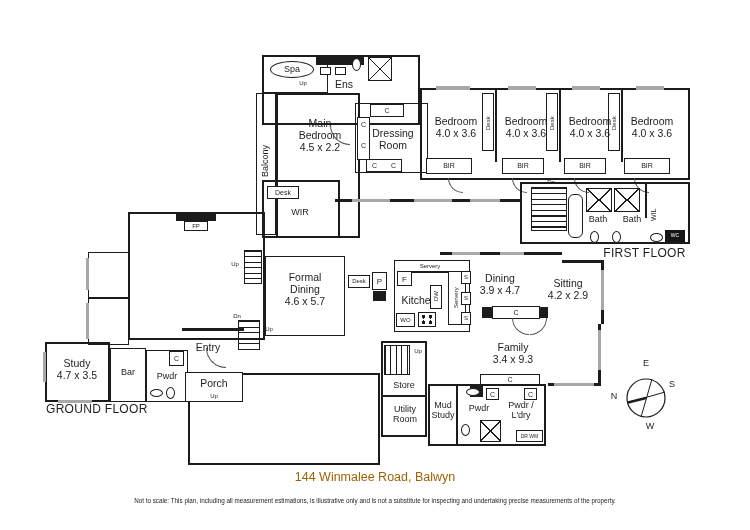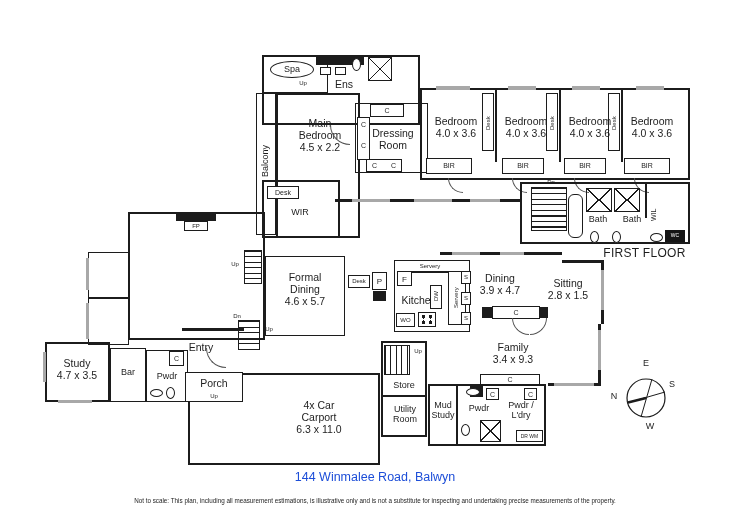--- a/index.html
+++ b/index.html
@@ -8,21 +8,21 @@
   .brand { position:absolute; font-family:"Liberation Serif",serif; font-weight:bold; font-size:27px; color:#232c50; text-align:center; letter-spacing:.5px; }
   .lbl { position:absolute; color:#1d1d1d; text-align:center; line-height:1.16; white-space:pre-line; }
   .vlbl { position:absolute; color:#1d1d1d; writing-mode:vertical-rl; transform:rotate(180deg); text-align:center; white-space:pre; }
   .s12 { font-size:12px; letter-spacing:.3px; }
   .s11 { font-size:10.5px; }
   .s10 { font-size:9px; }
   .s8 { font-size:8px; }
   .s7 { font-size:7px; }
   .s6 { font-size:6px; }
   .s5 { font-size:5px; }
-  .addr { font-size:12.5px; color:#1d4ed8; }
+  .addr { font-size:12.5px; color:#a16207; }
   .disc { font-size:6.3px; color:#1d1d1d; }
   .rm { position:absolute; border:1.4px solid #1c1c1c; }
   .rm2 { border-width:2px; }
   .rm3 { border-width:2.6px; }
   .wh { background:#fff; }
   .wall { position:absolute; background:#1c1c1c; }
   .win { position:absolute; background:#a8a8a8; }
   .box { position:absolute; border:1.2px solid #1c1c1c; background:#fff; }
   .oval { position:absolute; border:1.2px solid #1c1c1c; border-radius:50%; background:#fff; }
   .tub { position:absolute; border:1.3px solid #1c1c1c; border-radius:6px; background:#fff; }
@@ -182,21 +182,21 @@
 
   <div class="wall" style="left:440px;top:252px;width:122px;height:3px"></div>
   <div class="win" style="left:452px;top:252px;width:28px;height:3px"></div>
   <div class="win" style="left:500px;top:252px;width:24px;height:3px"></div>
   <div class="lbl s11" style="left:476px;top:272px;width:48px">Dining
 3.9 x 4.7</div>
   <div class="wall" style="left:562px;top:260px;width:42px;height:3px"></div>
   <div class="wall" style="left:601px;top:260px;width:3px;height:64px"></div>
   <div class="win" style="left:601px;top:270px;width:3px;height:40px"></div>
   <div class="lbl s11" style="left:544px;top:277px;width:48px">Sitting
-2.8 x 1.5</div>
+4.2 x 2.9</div>
   <div class="wall" style="left:482px;top:307px;width:10px;height:11px"></div>
   <div class="box" style="left:492px;top:306px;width:48px;height:13px"></div>
   <div class="lbl s7" style="left:492px;top:309px;width:48px">C</div>
   <div class="wall" style="left:540px;top:307px;width:8px;height:11px"></div>
   <div class="arc" style="left:512px;top:318px;width:17px;height:17px"></div>
   <div class="arc" style="left:530px;top:318px;width:17px;height:17px;transform:scaleX(-1)"></div>
   <div class="wall" style="left:598px;top:324px;width:3px;height:62px"></div>
   <div class="win" style="left:598px;top:330px;width:3px;height:40px"></div>
   <div class="wall" style="left:548px;top:383px;width:53px;height:3px"></div>
   <div class="win" style="left:554px;top:383px;width:40px;height:3px"></div>
@@ -235,40 +235,38 @@
   <div class="box" style="left:169px;top:351px;width:15px;height:15px"></div>
   <div class="lbl s7" style="left:169px;top:355px;width:15px">C</div>
   <div class="lbl s10" style="left:148px;top:371px;width:38px">Pwdr</div>
   <div class="oval" style="left:150px;top:389px;width:13px;height:8px"></div>
   <div class="oval" style="left:166px;top:387px;width:9px;height:12px"></div>
 
   <div class="wall" style="left:182px;top:328px;width:62px;height:3px"></div>
   <div class="stv" style="left:238px;top:320px;width:22px;height:30px"></div>
   <div class="lbl s6" style="left:230px;top:313px;width:14px">Dn</div>
   <div class="lbl s6" style="left:262px;top:326px;width:14px">Up</div>
-  <div class="lbl s11" style="left:179px;top:341px;width:44px">Entry</div>
+  <div class="lbl s11" style="left:186px;top:341px;width:44px">Entry</div>
   <div class="arc" style="left:206px;top:348px;width:20px;height:20px"></div>
 
   <div class="rm rm2" style="left:188px;top:373px;width:192px;height:92px"></div>
-  <div class="lbl s11" style="left:288px;top:399px;width:62px">4x Car
-Carport
-6.3 x 11.0</div>
 
   <div class="rm wh" style="left:185px;top:372px;width:58px;height:30px"></div>
   <div class="lbl s11" style="left:190px;top:377px;width:48px">Porch</div>
   <div class="lbl s6" style="left:206px;top:393px;width:16px">Up</div>
 
   <div class="rm rm3 wh" style="left:381px;top:341px;width:46px;height:96px"></div>
   <div class="sth" style="left:384px;top:345px;width:26px;height:30px"></div>
   <div class="lbl s6" style="left:411px;top:348px;width:14px">Up</div>
   <div class="lbl s10" style="left:382px;top:380px;width:44px">Store</div>
   <div class="wall" style="left:381px;top:395px;width:46px;height:2px"></div>
   <div class="lbl s10" style="left:384px;top:404px;width:42px">Utility
 Room</div>
 
+  <div class="lbl s12" style="left:46px;top:403px;width:140px;text-align:left">GROUND FLOOR</div>
 
   <svg style="position:absolute;left:622px;top:374px" width="48" height="48" viewBox="0 0 48 48">
     <circle cx="24" cy="24" r="19" fill="none" stroke="#1c1c1c" stroke-width="1.2"></circle>
     <line x1="5" y1="29" x2="43" y2="18" stroke="#1c1c1c" stroke-width="1"></line>
     <line x1="30" y1="5" x2="19" y2="43" stroke="#1c1c1c" stroke-width="1"></line>
     <line x1="24" y1="24" x2="6" y2="28.5" stroke="#1c1c1c" stroke-width="2.6"></line>
   </svg>
   <div class="lbl s10" style="left:608px;top:391px;width:12px">N</div>
   <div class="lbl s10" style="left:639px;top:358px;width:14px">E</div>
   <div class="lbl s10" style="left:666px;top:379px;width:12px">S</div>

